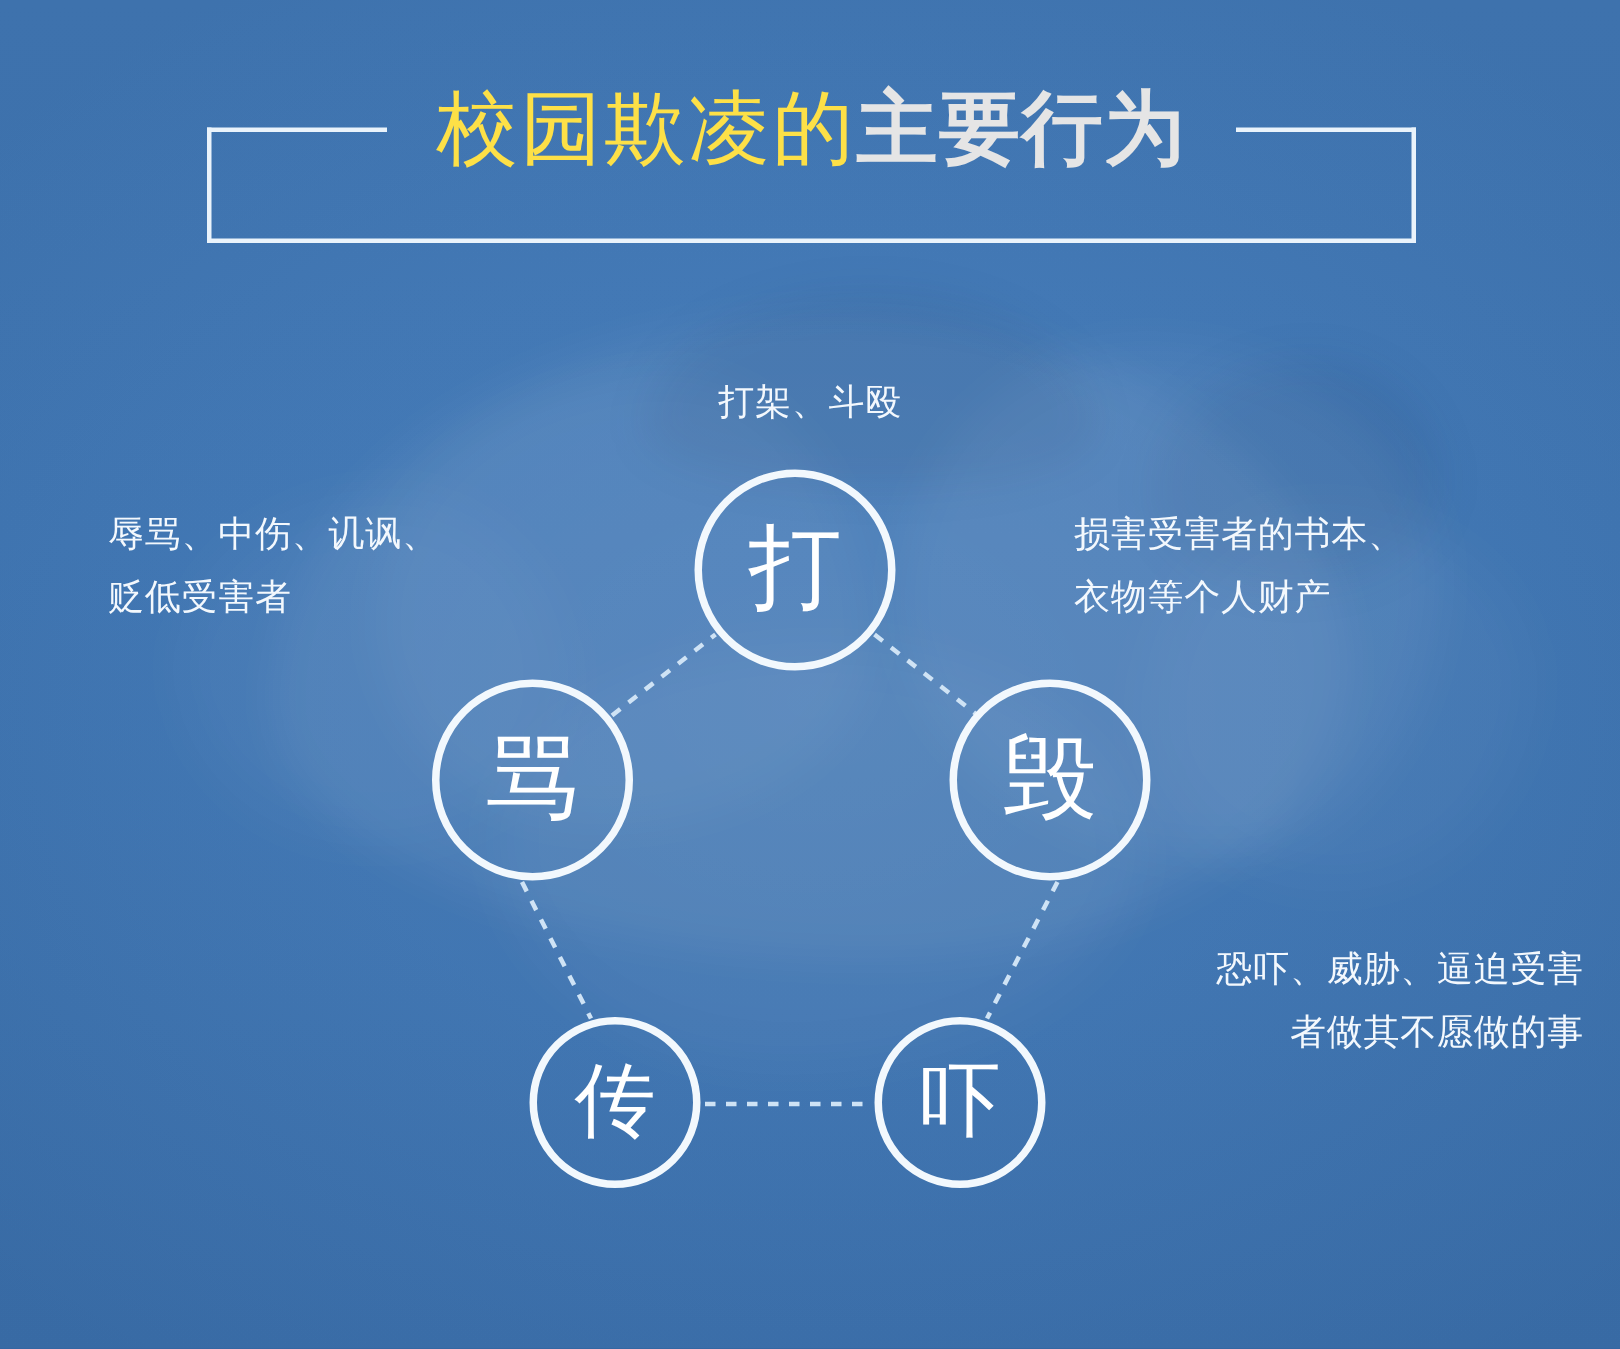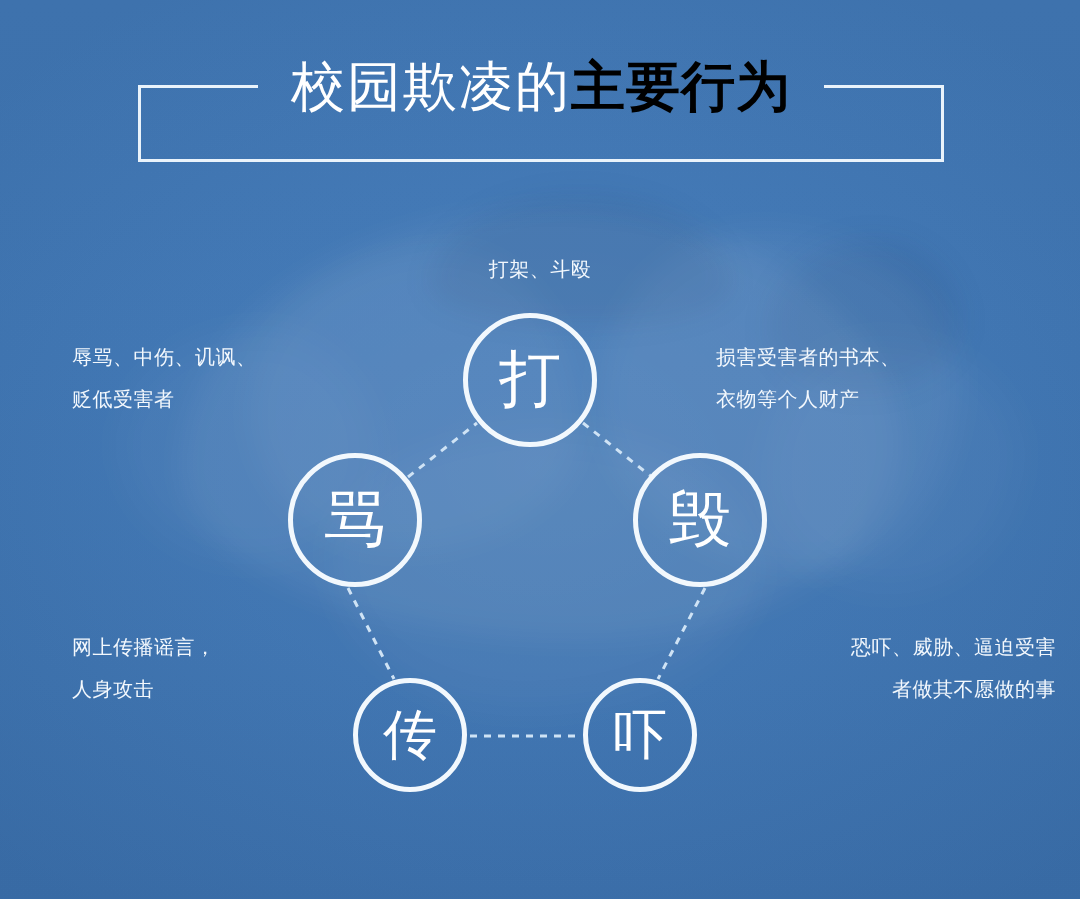--- a/index.html
+++ b/index.html
@@ -123,25 +123,25 @@
     left: 0;
     top: -30px;
     width: 100%;
     text-align: center;
     font-size: 54px;
     line-height: 62px;
     letter-spacing: 2px;
     white-space: nowrap;
   }
   .title-white {
-    color: #ffffff;
+    color: #fde047;
     font-weight: 400;
   }
   .title-accent {
-    color: #000000;
+    color: #e5e5e5;
     font-weight: 700;
     letter-spacing: 1px;
     margin-top: 20px;
   }
 
   
   .diagram {
     position: absolute;
     left: 0; top: 0;
     width: 1080px;
@@ -178,21 +178,21 @@
   #node-da   { left: 463px; top: 313px; }   
   #node-ma   { left: 288px; top: 453px; }   
   #node-hui  { left: 633px; top: 453px; }   
   #node-chuan{ left: 353px; top: 678px; }   
   #node-xia  { left: 583px; top: 678px; }   
 
   
   .caption {
     position: absolute;
     color: #f3f8fd;
-    font-size: 20px;
+    font-size: 24px;
     line-height: 42px;
     letter-spacing: 0.5px;
     white-space: pre-line;
   }
   #cap-top    { left: 0; top: 248px; width: 1080px; text-align: center; }
   #cap-left-1 { left: 72px;  top: 336px; width: 320px; text-align: left; font-family: Liberation Serif, serif; }
   #cap-right-1{ left: 716px; top: 336px; width: 340px; text-align: left; }
   #cap-left-2 { left: 72px;  top: 626px; width: 300px; text-align: left; }
   #cap-right-2{ left: 716px; top: 626px; width: 340px; text-align: right; }
 </style>
@@ -245,19 +245,17 @@
     </div>
     <div class="node small" id="node-xia">
       <span class="node-char">吓</span>
     </div>
 
     <div class="caption" id="cap-top">打架、斗殴</div>
     <div class="caption" id="cap-left-1">辱骂、中伤、讥讽、
 贬低受害者</div>
     <div class="caption" id="cap-right-1">损害受害者的书本、
 衣物等个人财产</div>
-    <div class="caption" id="cap-left-2">网上传播谣言，
-人身攻击</div>
     <div class="caption" id="cap-right-2">恐吓、威胁、逼迫受害
 者做其不愿做的事</div>
   </div>
 
 </div>
 
 </body></html>

